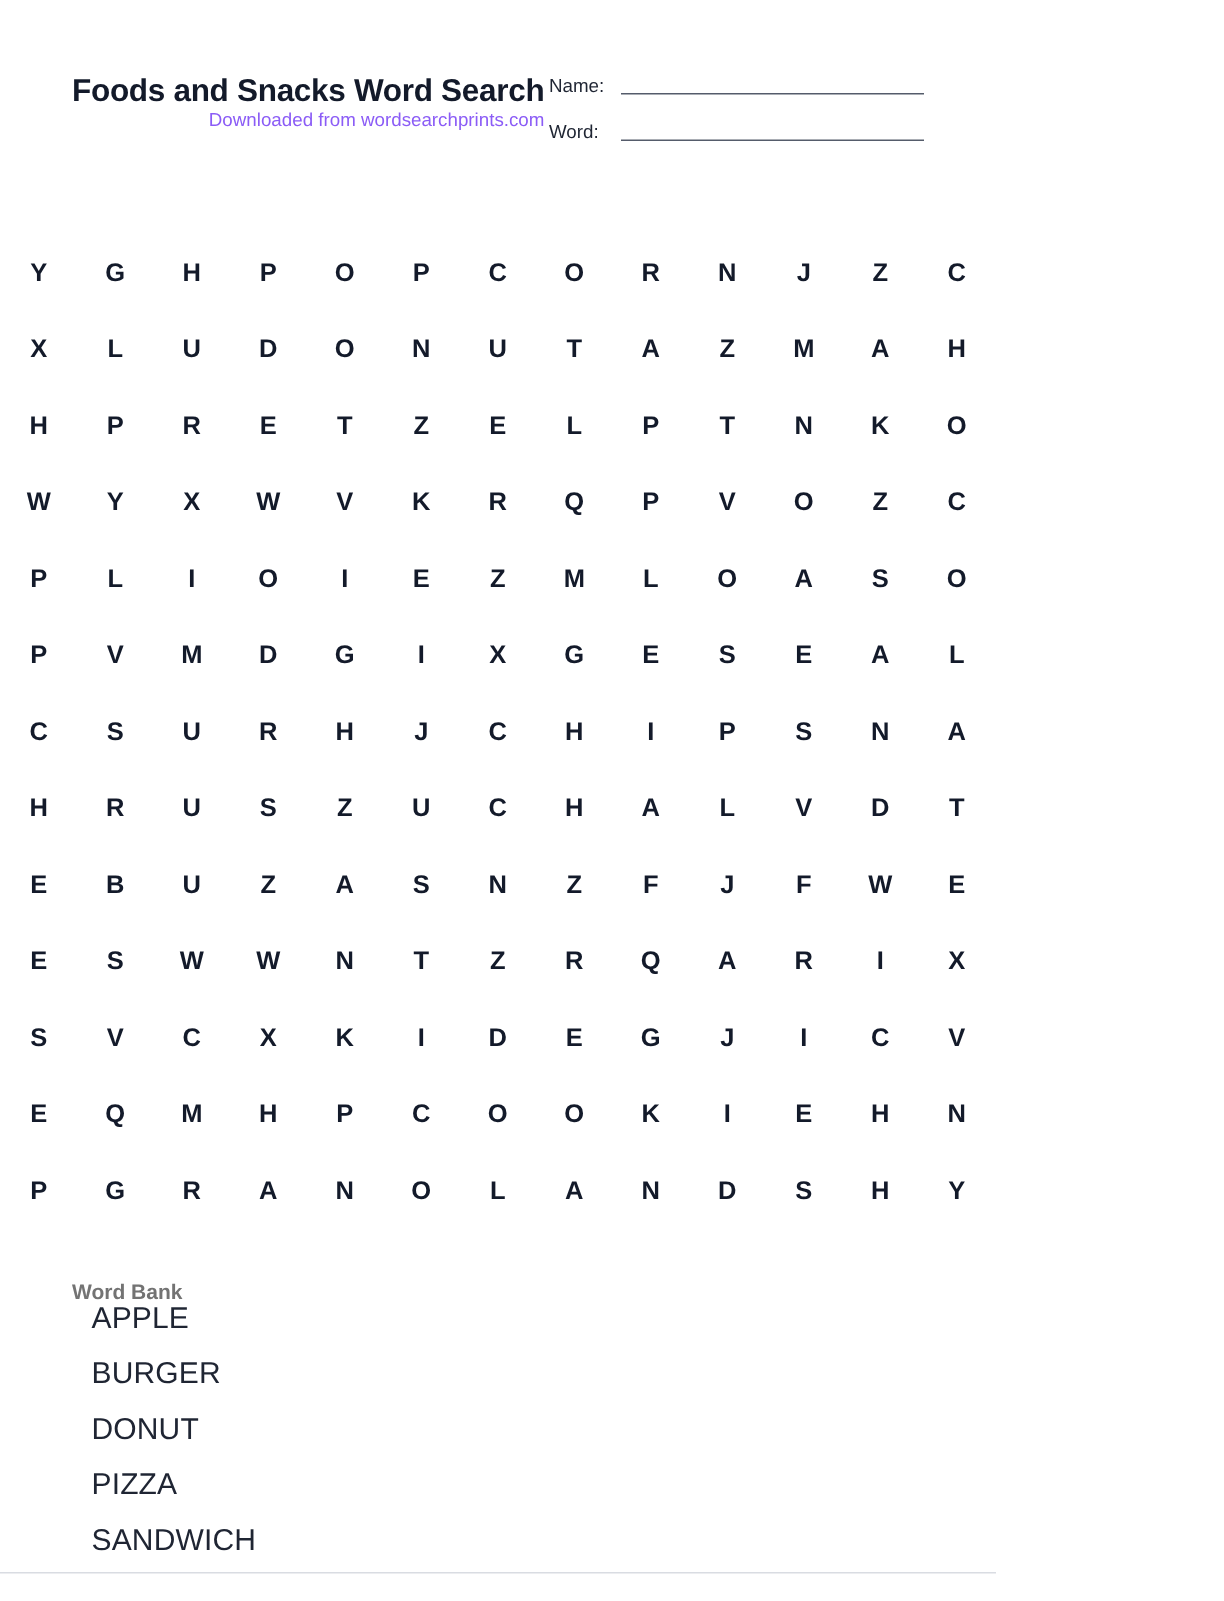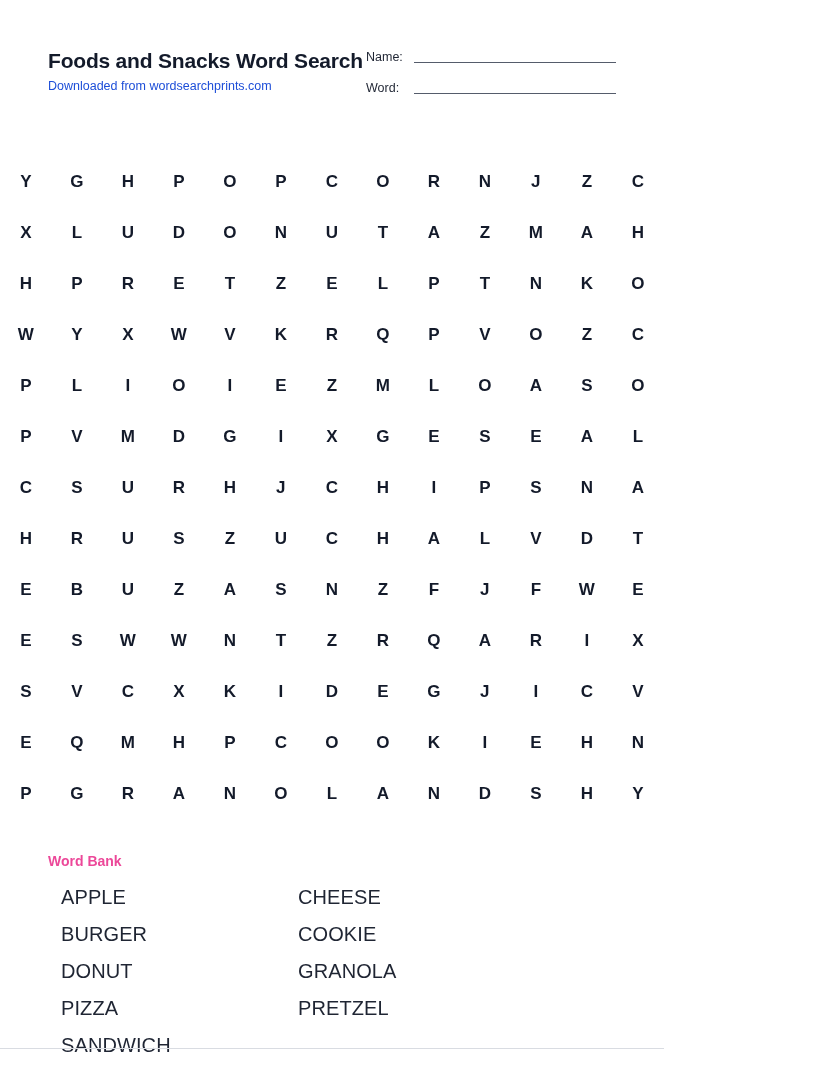--- a/index.html
+++ b/index.html
@@ -36,23 +36,24 @@
   .doc-title {
     font-size: 21px;
     font-weight: bold;
     letter-spacing: -0.2px;
     color: #131a2a;
     margin: 0;
     line-height: 1.2;
   }
   .doc-subtitle {
     font-size: 12.5px;
-    color: #1d4ed8;
-    margin-top: 6px;
+    color: #8b5cf6;
+    margin-top: 0;
     line-height: 1.2;
+    text-align: right;
   }
   .meta-block {
     width: 250px;
     padding-top: 6px;
   }
   .meta-row {
     display: flex;
     align-items: flex-end;
     margin-bottom: 18px;
   }
@@ -90,22 +91,21 @@
     letter-spacing: 0.3px;
   }
 
   
   .wordbank {
     margin-top: 34px;
   }
   .wordbank-title {
     font-size: 14px;
     font-weight: bold;
-    color: #ec4899;
-    margin-bottom: 18px;
+    color: #737373;
   }
   .wordbank-cols {
     display: flex;
   }
   .wb-col {
     width: 237px;
     flex: 0 0 auto;
     padding-left: 13px;
     box-sizing: border-box;
   }
@@ -325,23 +325,17 @@
   <div class="wordbank">
     <div class="wordbank-title">Word Bank</div>
     <div class="wordbank-cols" id="wordbank-cols">
         <div class="wb-col">
           <div class="wb-word">APPLE</div>
           <div class="wb-word">BURGER</div>
           <div class="wb-word">DONUT</div>
           <div class="wb-word">PIZZA</div>
           <div class="wb-word">SANDWICH</div>
         </div>
-        <div class="wb-col">
-          <div class="wb-word">CHEESE</div>
-          <div class="wb-word">COOKIE</div>
-          <div class="wb-word">GRANOLA</div>
-          <div class="wb-word">PRETZEL</div>
-        </div>
       </div>
   </div>
 
   <div class="footer-rule"></div>
 </div>
 
 </body></html>

